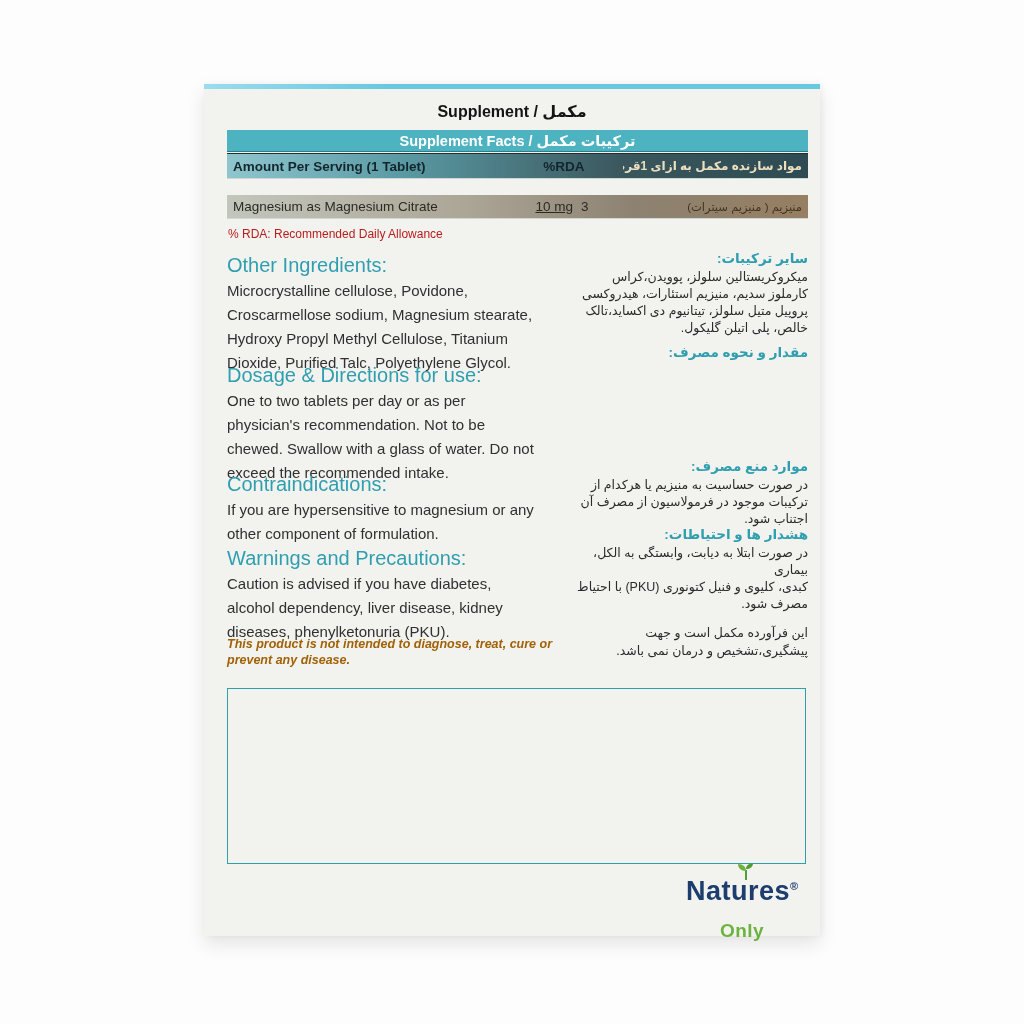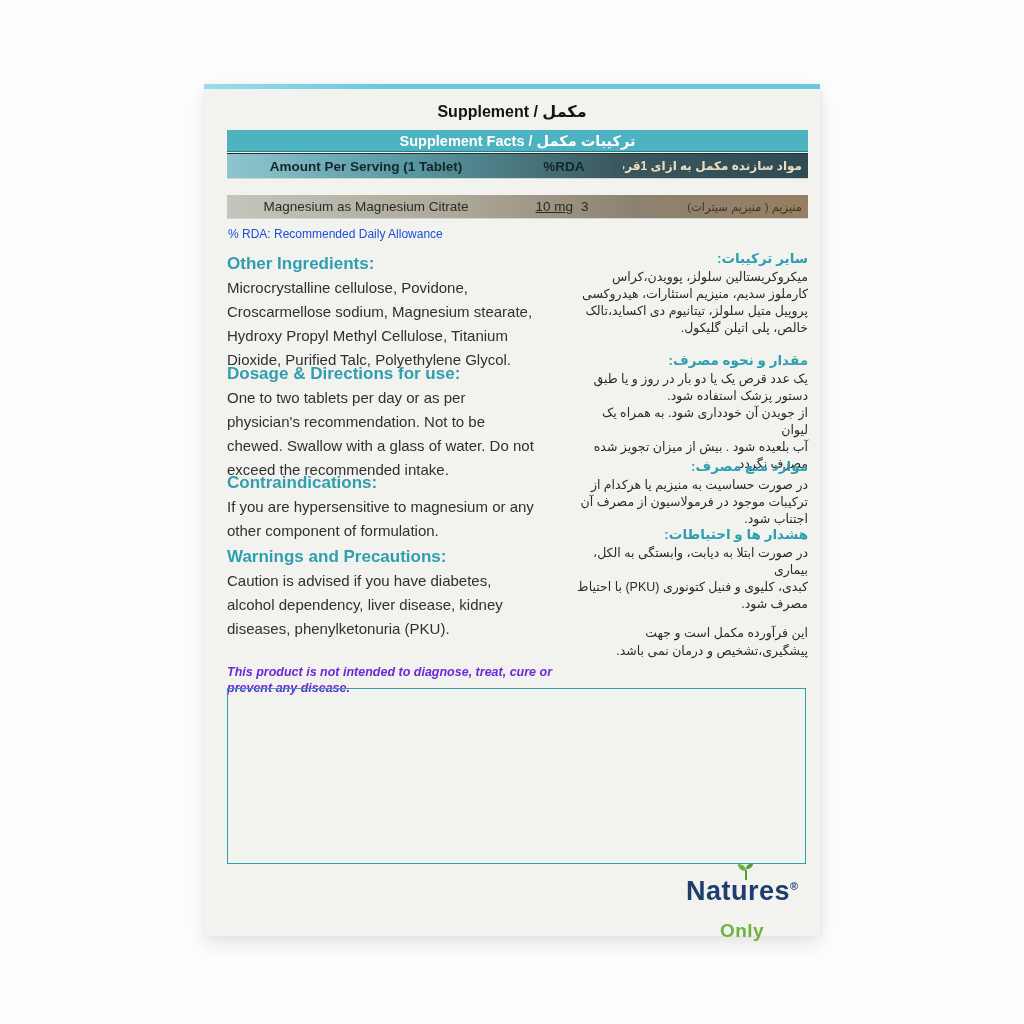--- a/index.html
+++ b/index.html
@@ -57,40 +57,40 @@
   .t-row.r1{
     background:linear-gradient(90deg,#c3c6bc 0%,#aba595 42%,#8d8271 70%,#967f62 100%);
     color:#2a2a24;
     margin-top:16px;
   }
   .t-row.r2{
     background:linear-gradient(90deg,#79aeb8 0%,#5c8f9c 35%,#3f606c 70%,#435c66 100%);
     color:#13262c;
   }
   .t-cell{padding:0 6px; white-space:nowrap; overflow:hidden;}
-  .t-name{text-align:center;}
+  .t-name{text-align:left;}
   .t-amount{text-align:right; padding-right:4px;text-decoration:underline;}
   .t-rda{text-align:left; padding-left:4px;}
   .t-fa{text-align:right; direction:rtl; font-size:11.5px;}
   .t-row.header .t-rda-head{grid-column:2 / 4; text-align:center;}
   .t-row.header .t-fa{color:#ecdfc0; font-weight:bold; font-size:12px;}
   .t-row.r1 .t-fa{color:#43331f;}
   .t-row.r2 .t-fa{color:#e6d9b8;}
   .footnote{
     position:absolute; left:24px; top:143px;
-    font-size:12px; color:#1d4ed8;
+    font-size:12px; color:#b91c1c;
   }
   .col-en{position:absolute; left:23px; top:0; width:358px;}
   .col-en .sec{position:absolute; left:0; width:358px;}
-  .sec-h{color:var(--accent); font-weight:bold; font-size:17px; margin-bottom:2px;}
+  .sec-h{color:var(--accent); font-weight:normal; font-size:20px; margin-bottom:2px;}
   .sec-b{font-size:15px; line-height:24px; color:#303030; white-space:pre-line;}
   .disclaimer{
     position:absolute; left:23px; top:552px; width:360px;
     font-size:12.5px; line-height:16px; font-weight:bold; font-style:italic;
-    color:#6d28d9; white-space:pre-line;margin-top:28px;
+    color:#a16207; white-space:pre-line;
   }
   .col-fa{position:absolute; left:373px; top:0; width:231px; direction:rtl;}
   .col-fa .sec{position:absolute; right:0; width:231px; text-align:right;}
   .sec-h-fa{color:var(--accent); font-weight:bold; font-size:13.5px; margin-bottom:3px;}
   .sec-b-fa{font-size:12.5px; line-height:17px; color:#2b2b2b; white-space:pre-line;}
   .note-fa{
     position:absolute; right:12px; top:540px; width:220px;
     direction:rtl; text-align:right;
     font-size:12.5px; line-height:18px; color:#2b2b2b; white-space:pre-line;
   }
@@ -173,27 +173,22 @@
 prevent any disease.</div>
 
   <div class="col-fa">
     <div class="sec" style="top:166px">
       <div class="sec-h-fa">سایر ترکیبات:</div>
       <div class="sec-b-fa">میکروکریستالین سلولز، پوویدن،کراس
 کارملوز سدیم، منیزیم استئارات، هیدروکسی
 پروپیل متیل سلولز، تیتانیوم دی اکساید،تالک
 خالص، پلی اتیلن گلیکول.</div>
     </div>
-    <div class="sec" style="top:268px">
+    <div class="sec" style="top:260px">
       <div class="sec-h-fa">مقدار و نحوه مصرف:</div>
-      <div class="sec-b-fa">یک عدد  قرص یک یا دو بار در روز و یا طبق
-دستور پزشک استفاده شود.
-از جویدن آن خودداری شود. به همراه یک لیوان
-آب بلعیده شود . بیش از میزان تجویز شده
-مصرف نگردد.</div>
     </div>
     <div class="sec" style="top:374px">
       <div class="sec-h-fa">موارد منع مصرف:</div>
       <div class="sec-b-fa">در صورت حساسیت به منیزیم یا هرکدام از
 ترکیبات موجود در فرمولاسیون از مصرف آن
 اجتناب شود.</div>
     </div>
     <div class="sec" style="top:442px">
       <div class="sec-h-fa">هشدار ها و احتیاطات:</div>
       <div class="sec-b-fa">در صورت ابتلا به دیابت، وابستگی به الکل، بیماری

